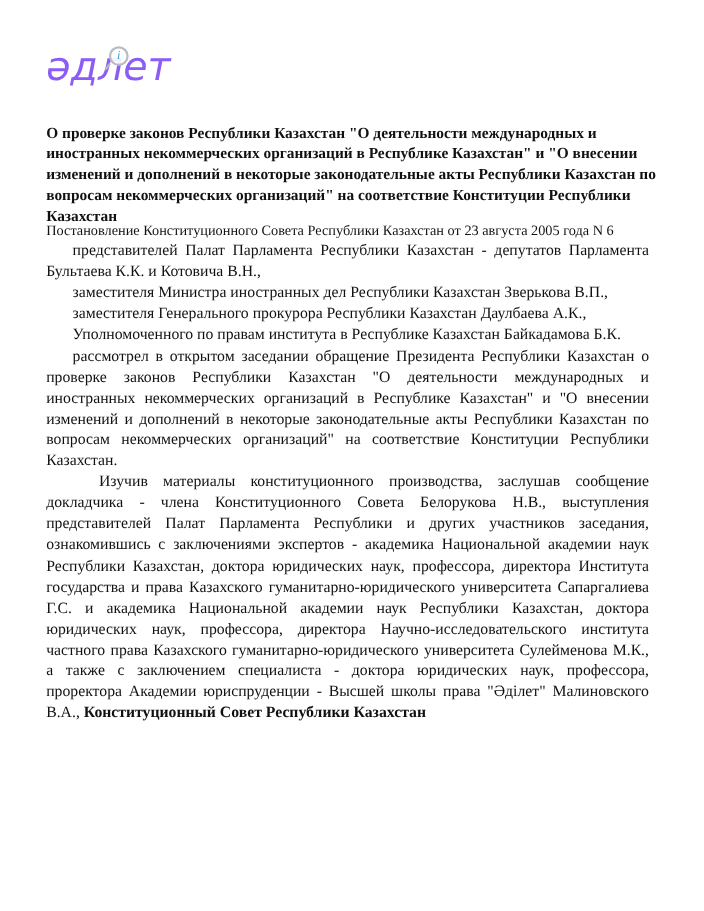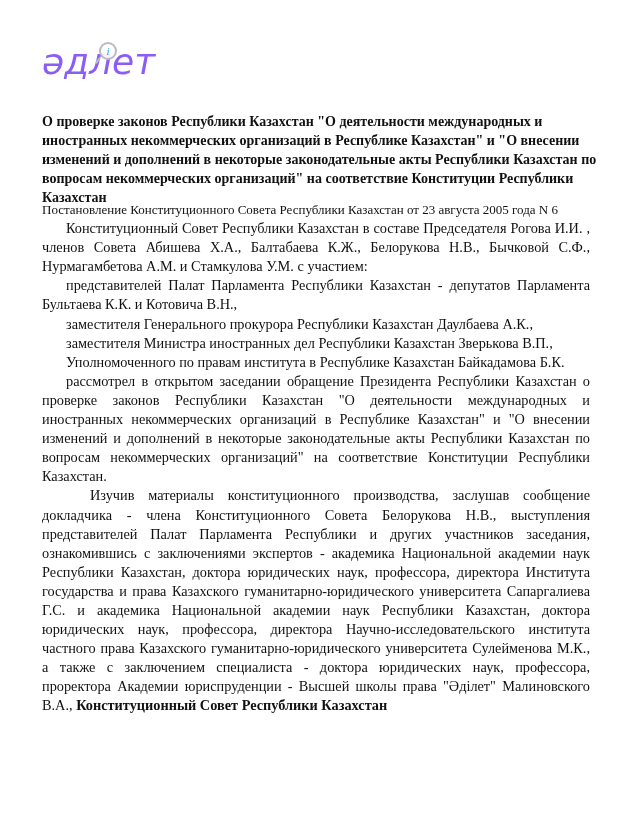--- a/index.html
+++ b/index.html
@@ -97,20 +97,19 @@
 <div class="logo">
   <span class="logo-text">әдлет</span>
   <span class="logo-glass"><span>i</span></span>
   <span class="logo-glass-handle"></span>
 </div>
 
 <div class="doc-title">О проверке законов Республики Казахстан "О деятельности международных и иностранных некоммерческих организаций в Республике Казахстан" и "О внесении изменений и дополнений в некоторые законодательные акты Республики Казахстан по вопросам некоммерческих организаций" на соответствие Конституции Республики Казахстан</div>
 
 <div class="doc-body">
   <p class="subtitle">Постановление Конституционного Совета Республики Казахстан от 23 августа 2005 года N 6</p>
-  <p class="ind1">Конституционный Совет Республики Казахстан в составе Председателя Рогова И.И. , членов Совета Абишева Х.А., Балтабаева К.Ж., Белорукова Н.В., Бычковой С.Ф., Нурмагамбетова А.М. и Стамкулова У.М. с участием:</p>
   <p class="ind2">представителей Палат Парламента Республики Казахстан - депутатов Парламента Бультаева К.К. и Котовича В.Н.,</p>
+  <p class="ind-left">заместителя Министра иностранных дел Республики Казахстан Зверькова В.П.,</p>
   <p class="ind-left">заместителя Генерального прокурора Республики Казахстан Даулбаева А.К.,</p>
-  <p class="ind-left">заместителя Министра иностранных дел Республики Казахстан Зверькова В.П.,</p>
   <p class="ind-left">Уполномоченного по правам института в Республике Казахстан Байкадамова Б.К.</p>
   <p class="ind1">рассмотрел в открытом заседании обращение Президента Республики Казахстан о проверке законов Республики Казахстан "О деятельности международных и иностранных некоммерческих организаций в Республике Казахстан" и "О внесении изменений и дополнений в некоторые законодательные акты Республики Казахстан по вопросам некоммерческих организаций" на соответствие Конституции Республики Казахстан.</p>
   <p class="ind3"><span>Изучив материалы конституционного производства, заслушав сообщение докладчика - члена Конституционного Совета Белорукова Н.В., выступления представителей Палат Парламента Республики и других участников заседания, ознакомившись с заключениями экспертов - академика Национальной академии наук Республики Казахстан, доктора юридических наук, профессора, директора Института государства и права Казахского гуманитарно-юридического университета Сапаргалиева Г.С. и академика Национальной академии наук Республики Казахстан, доктора юридических наук, профессора, директора Научно-исследовательского института частного права Казахского гуманитарно-юридического университета Сулейменова М.К., а также с заключением специалиста - доктора юридических наук, профессора, проректора Академии юриспруденции - Высшей школы права "Әділет" Малиновского В.А.,</span> <span class="bold">Конституционный Совет Республики Казахстан</span></p>
 </div>
 
 </body></html>

